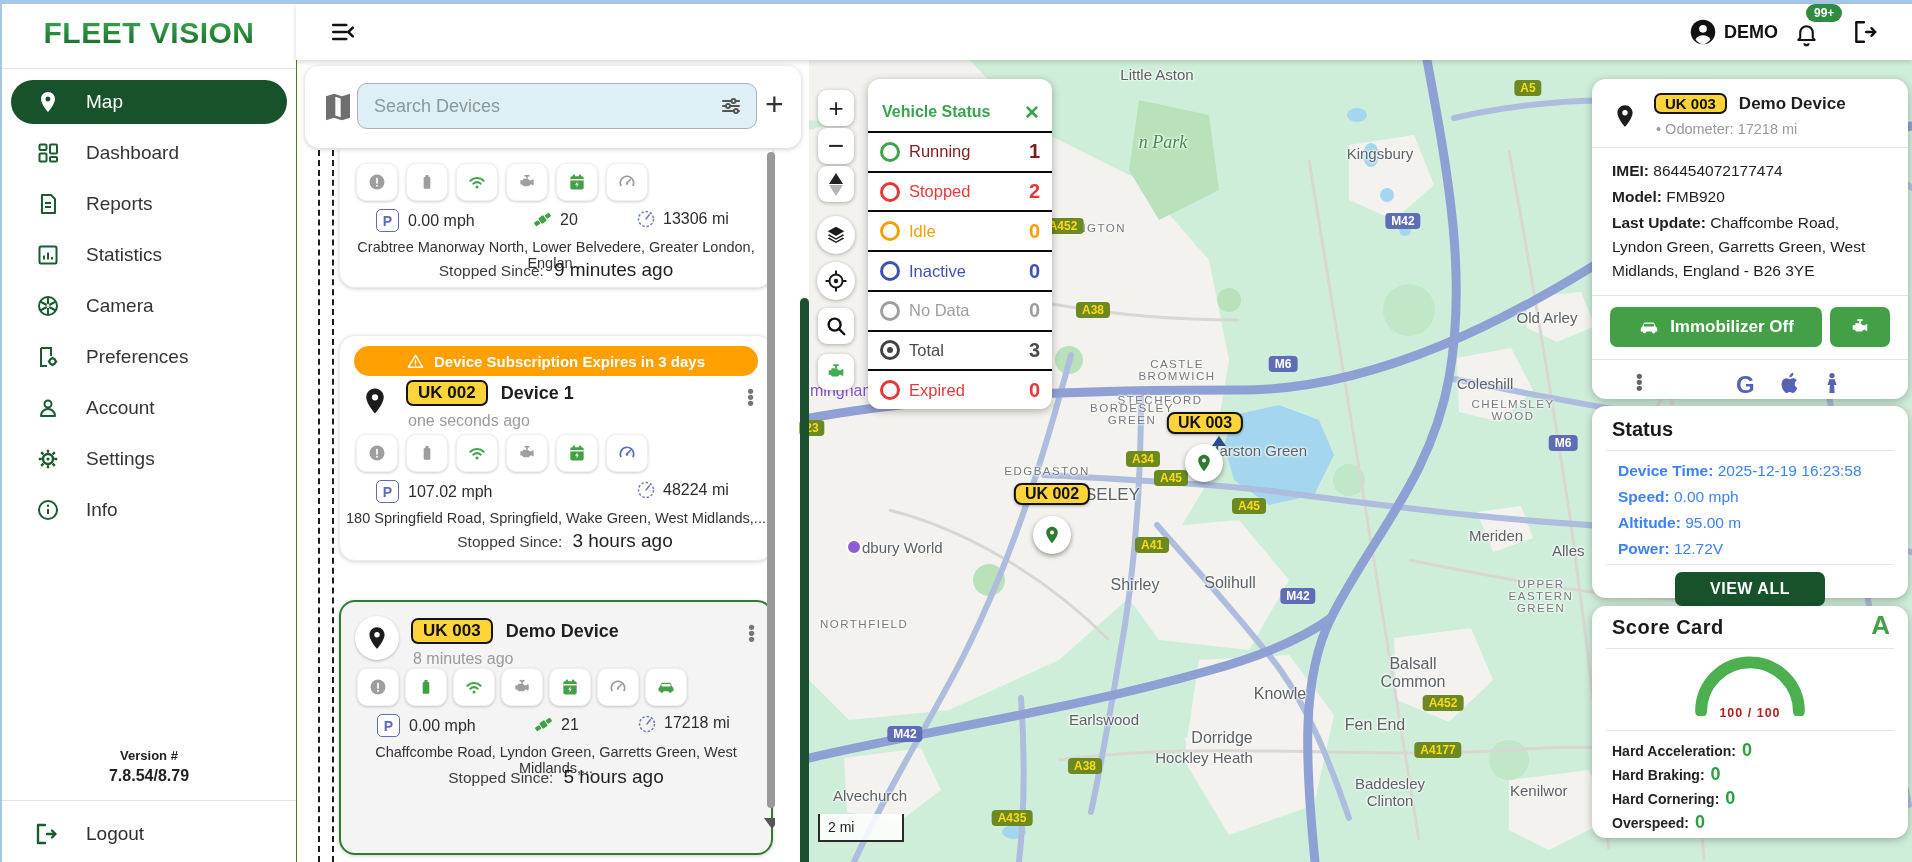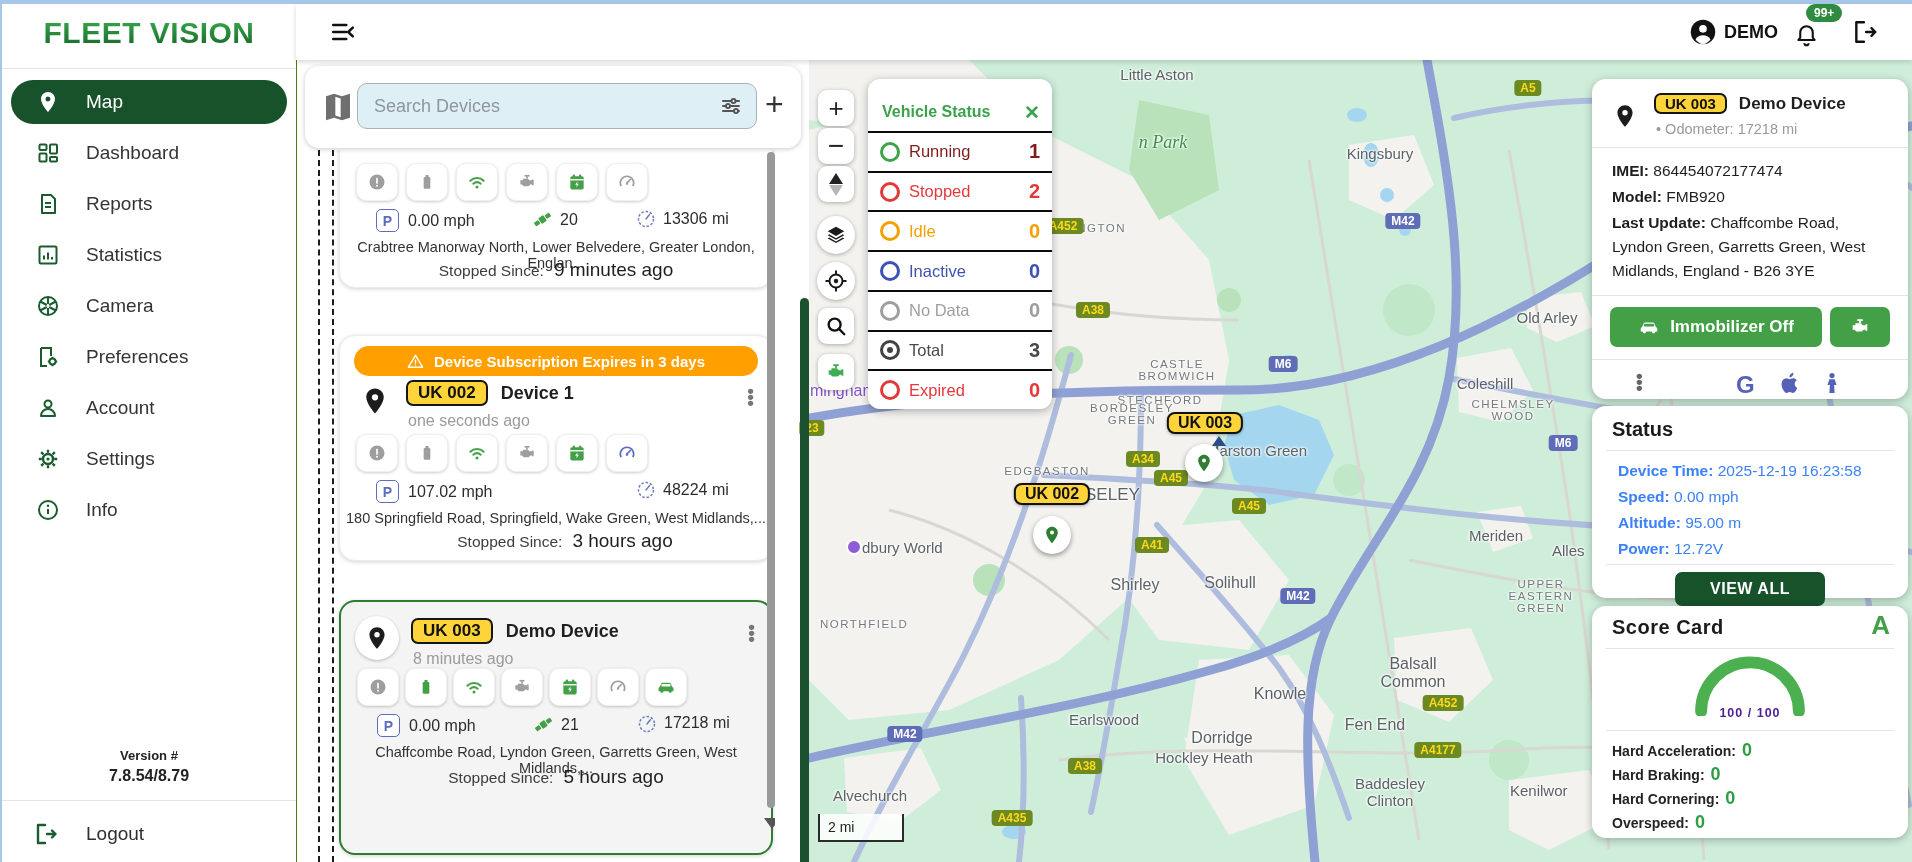--- a/index.html
+++ b/index.html
@@ -100,21 +100,21 @@
   .infoline b{font-weight:bold;}
   .greenbtn{background:#43a047;color:#fff;font-weight:bold;font-size:17px;border-radius:7px;display:flex;align-items:center;justify-content:center;gap:10px;cursor:pointer;}
   .gicon{color:#5562b8;}
   .rc-title{font-size:20px;font-weight:bold;color:#1b1b1b;}
   .srow{font-size:15.5px;color:#3b82f6;line-height:26px;}
   .srow b{font-weight:bold;}
   .viewall{background:#17522a;color:#fff;font-weight:bold;font-size:16px;letter-spacing:.5px;border-radius:7px;width:150px;height:34px;display:flex;align-items:center;justify-content:center;margin:10px auto 0;cursor:pointer;}
   .grade{color:#43a047;font-weight:bold;font-size:26px;}
   .scorelbl{font-size:14px;font-weight:bold;color:#232323;}
   .scoreval{font-size:18px;font-weight:bold;color:#2e9e43;margin-left:6px;}
-  .score-center{text-align:center;font-size:12.5px;font-weight:bold;color:#4c1d95;letter-spacing:1px;}
+  .score-center{text-align:center;font-size:12.5px;font-weight:bold;color:#b91c1c;letter-spacing:1px;}
 </style>
 </head>
 <body>
 
 <div id="app">
 
   <div class="abs topstrip"></div>
 
   <div class="abs" id="sidebar">
     <div class="abs logo">FLEET VISION</div>

